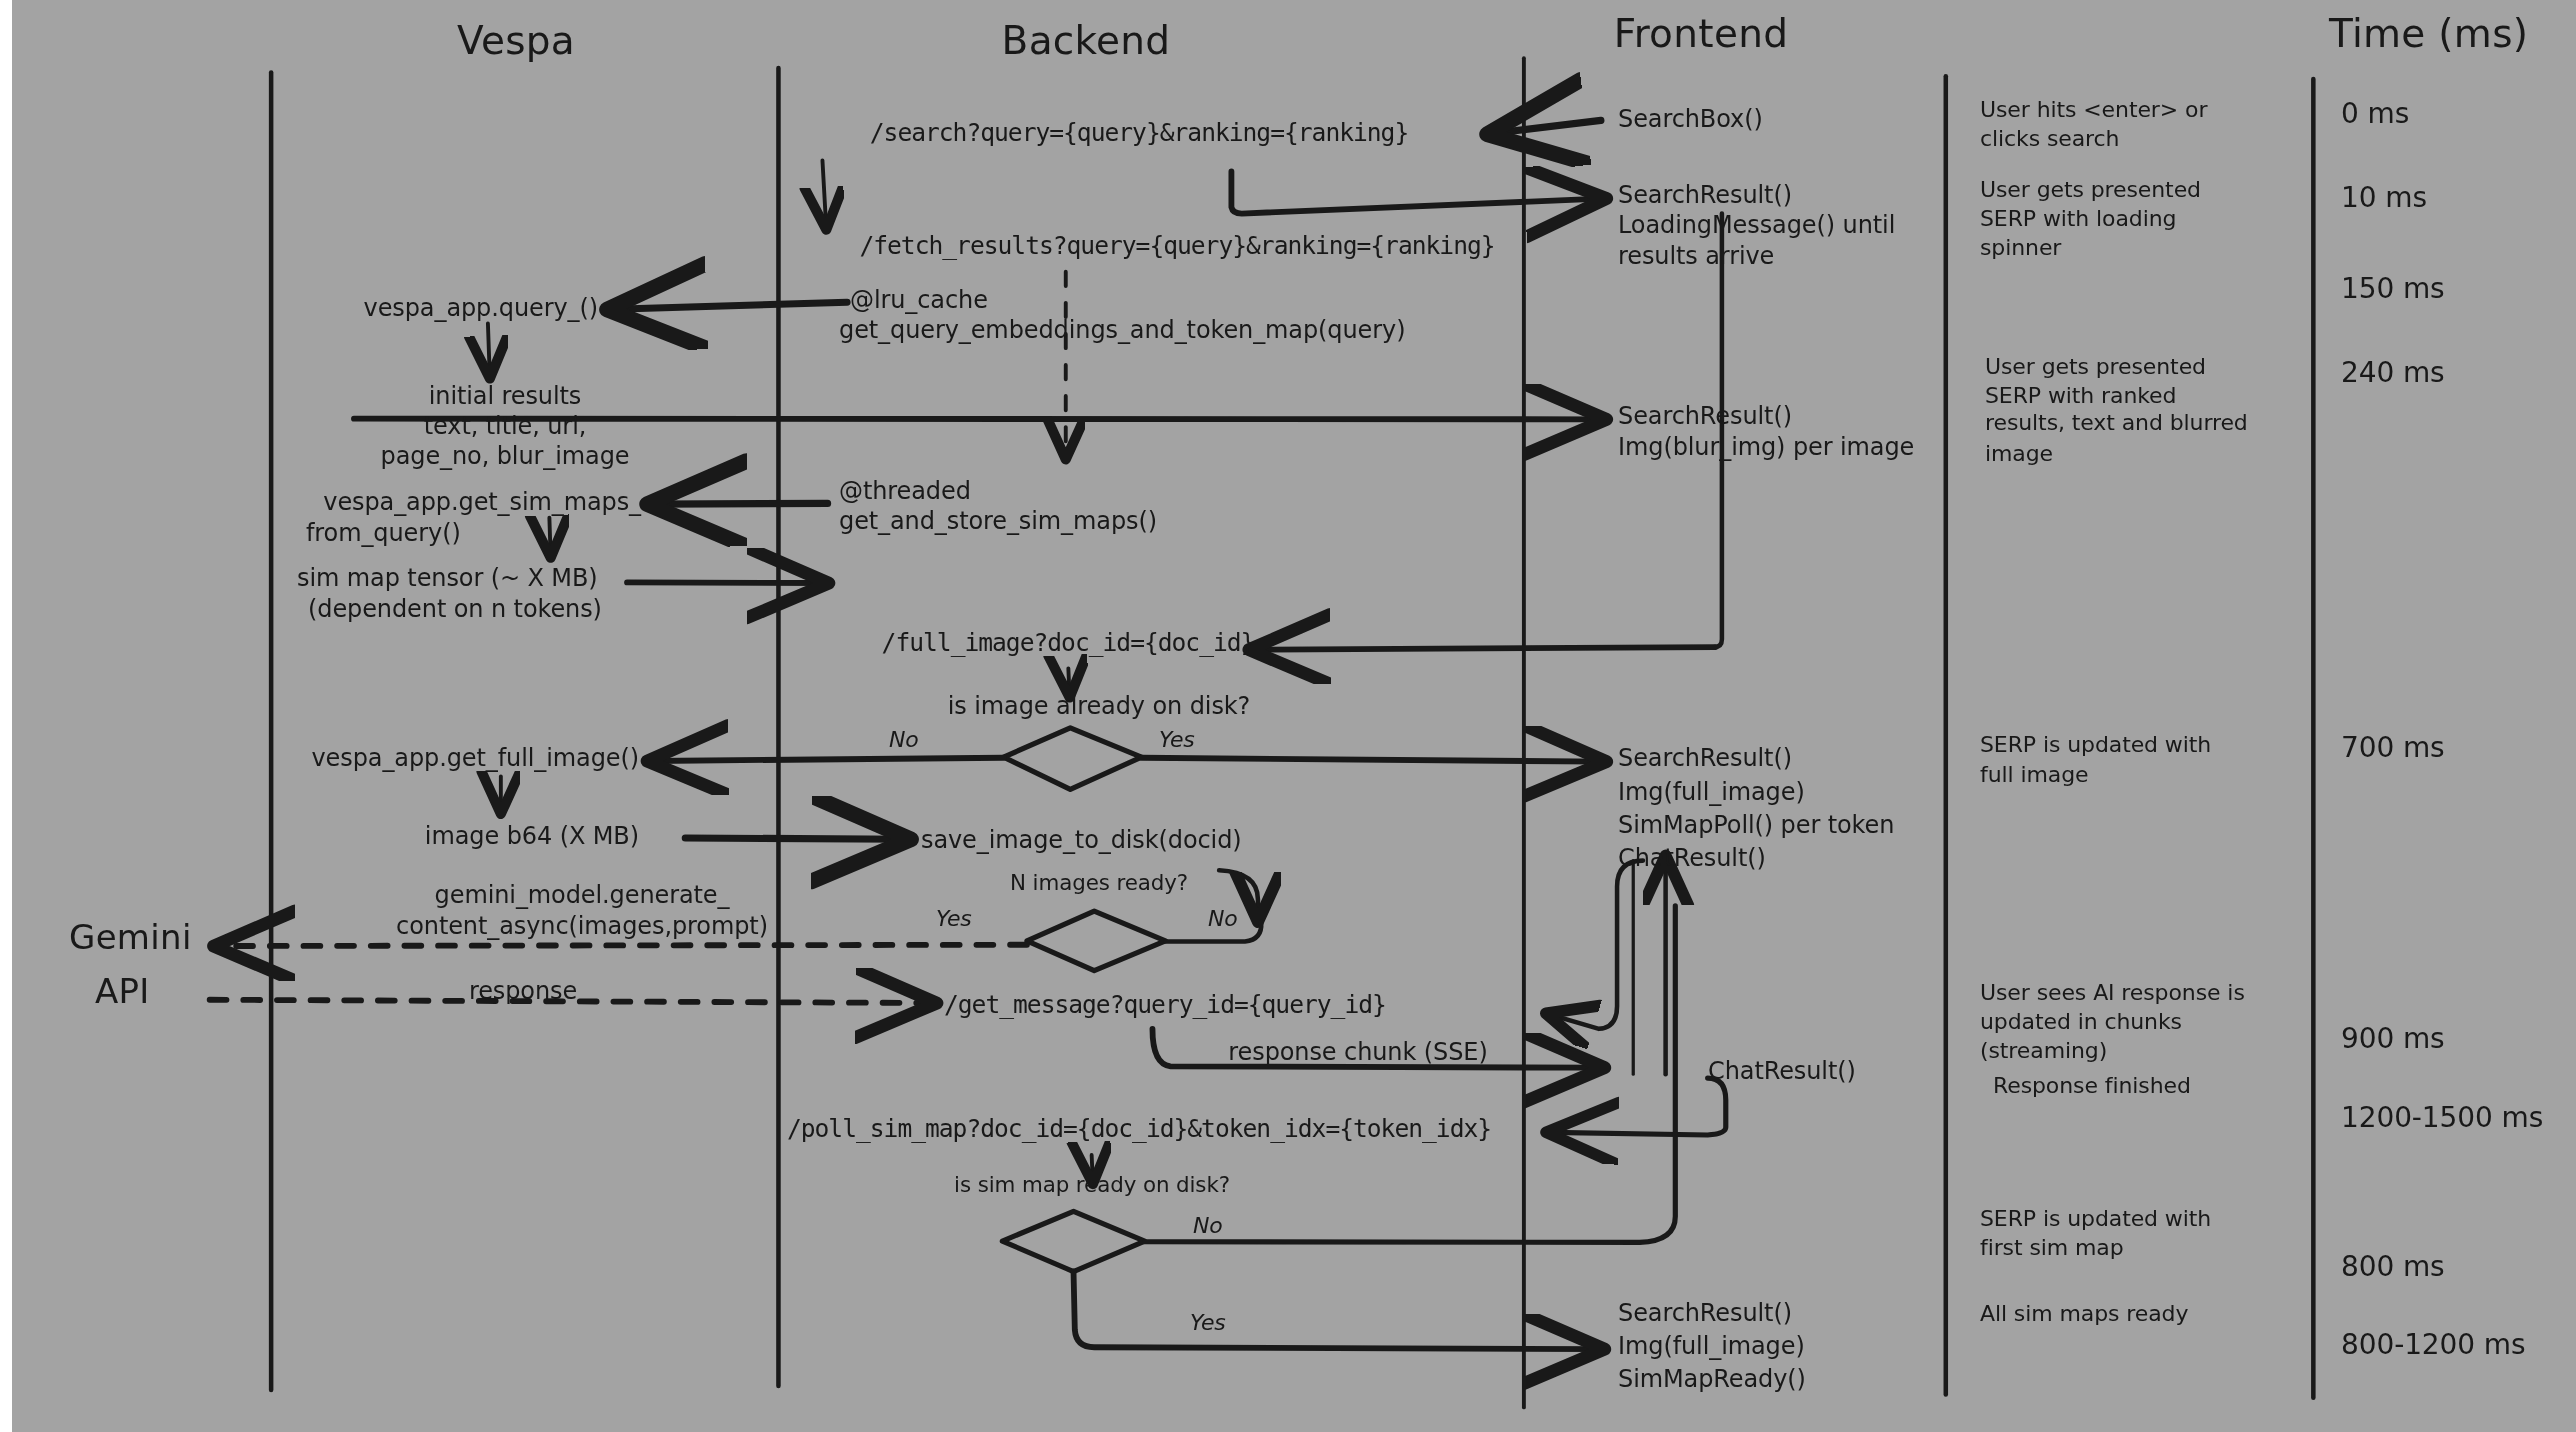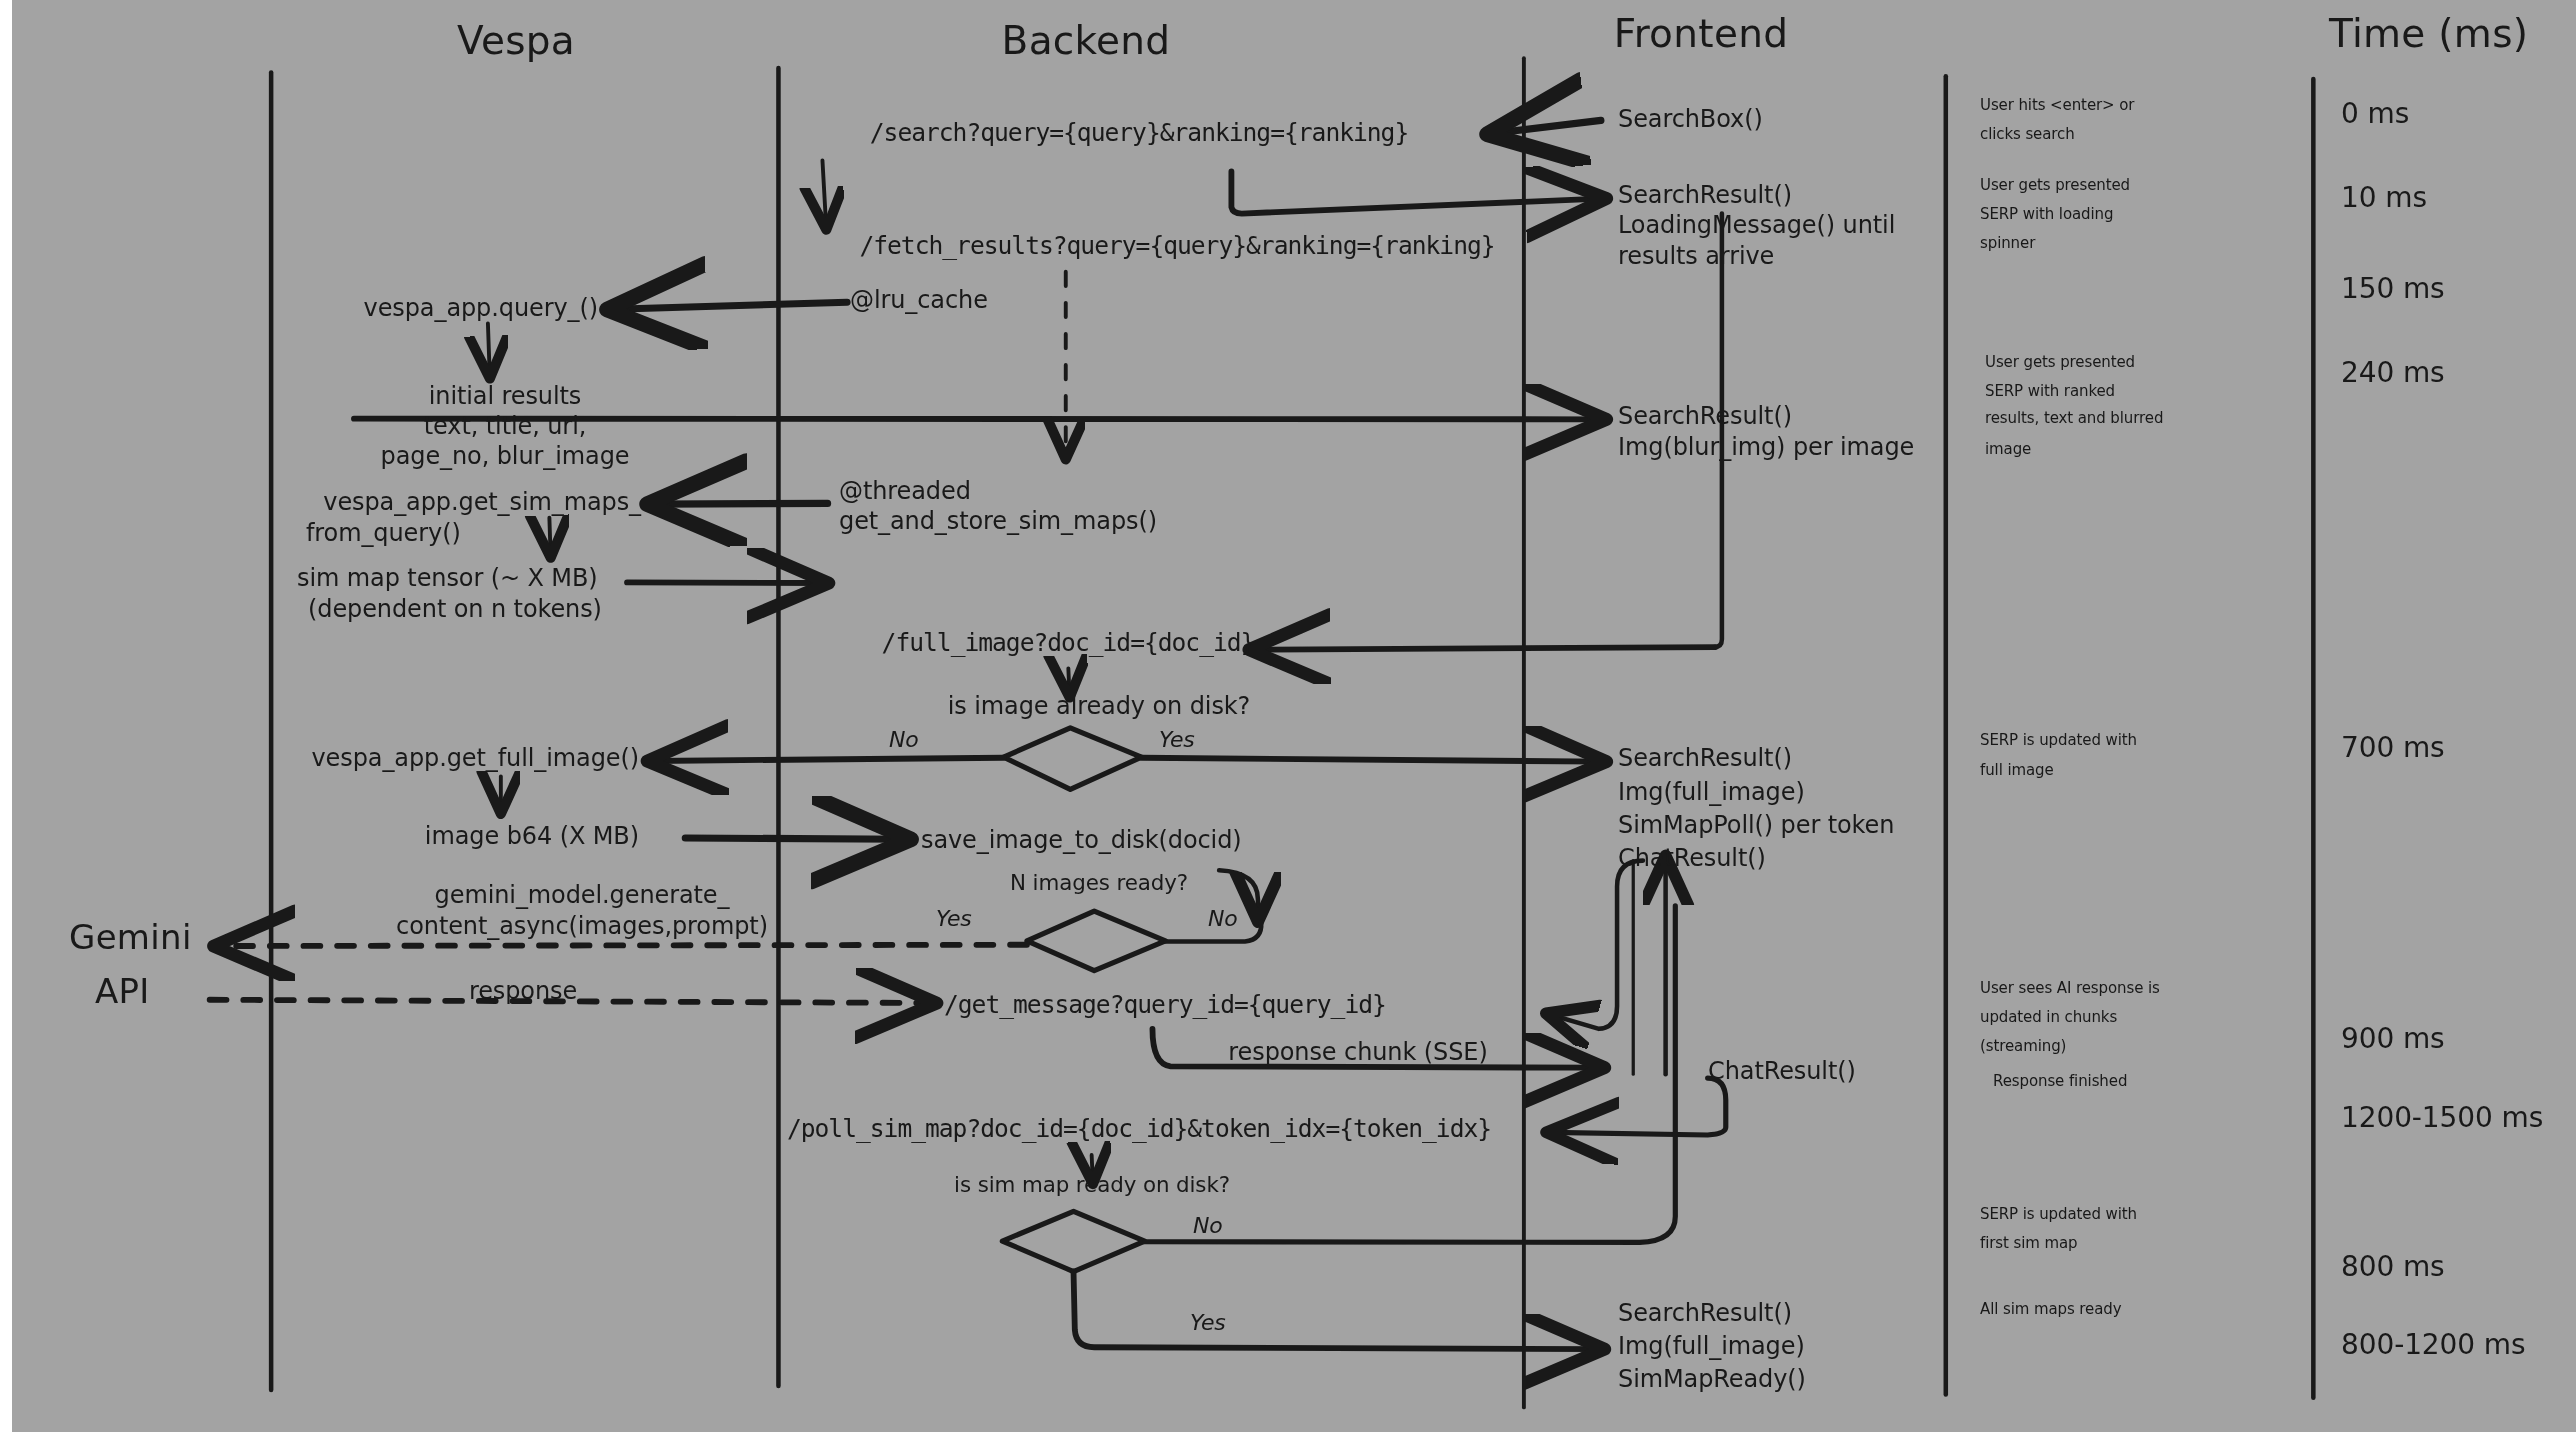--- a/index.html
+++ b/index.html
@@ -33,21 +33,21 @@
     font-weight: 400;
     letter-spacing: 0.3px;
   }
   .code {
     font-family: "DejaVu Sans Mono", monospace;
     font-size: 24.6px;
     letter-spacing: -1px;
   }
   .note   { font-size: 24px; }
   .note-s { font-size: 21.4px; }
-  .ux     { font-size: 15px; }
+  .ux     { font-size: 22px; }
   .time   { font-size: 28px; }
   .yn     { font-size: 22px; font-style: italic; }
   .ctr    { transform: translateX(-50%); text-align: center; }
   .rgt    { transform: translateX(-100%); text-align: right; }
 </style>
 </head>
 <body>
 
 <div id="stage">
 
@@ -135,20 +135,21 @@
   <div class="lbl hdr ctr" style="left:1689px; top:9px;">Frontend</div>
   <div class="lbl hdr" style="left:2317px; top:9px;">Time (ms)</div>
 
   <div class="lbl hdr" style="left:57px;  top:916px; font-size:34px;">Gemini</div>
   <div class="lbl hdr" style="left:83px; top:970px; font-size:34px;">API</div>
 
   <div class="lbl code ctr" style="left:1127px; top:117px;">/search?query={query}&amp;ranking={ranking}</div>
   <div class="lbl code ctr" style="left:1165px; top:230px;">/fetch_results?query={query}&amp;ranking={ranking}</div>
 
   <div class="lbl note" style="left:838px; top:285px;">@lru_cache</div>
+  <div class="lbl note" style="left:827px; top:315px;">get_query_embeddings_and_token_map(query)</div>
 
   <div class="lbl note" style="left:827px; top:476px;">@threaded</div>
   <div class="lbl note" style="left:827px; top:506px;">get_and_store_sim_maps()</div>
 
 
   <div class="lbl code ctr" style="left:1056px; top:627px;">/full_image?doc_id={doc_id}</div>
   <div class="lbl note ctr" style="left:1087px; top:691px;">is image already on disk?</div>
   <div class="lbl note" style="left:909px; top:825px;">save_image_to_disk(docid)</div>
   <div class="lbl note-s ctr" style="left:1087px; top:869px;">N images ready?</div>
 

